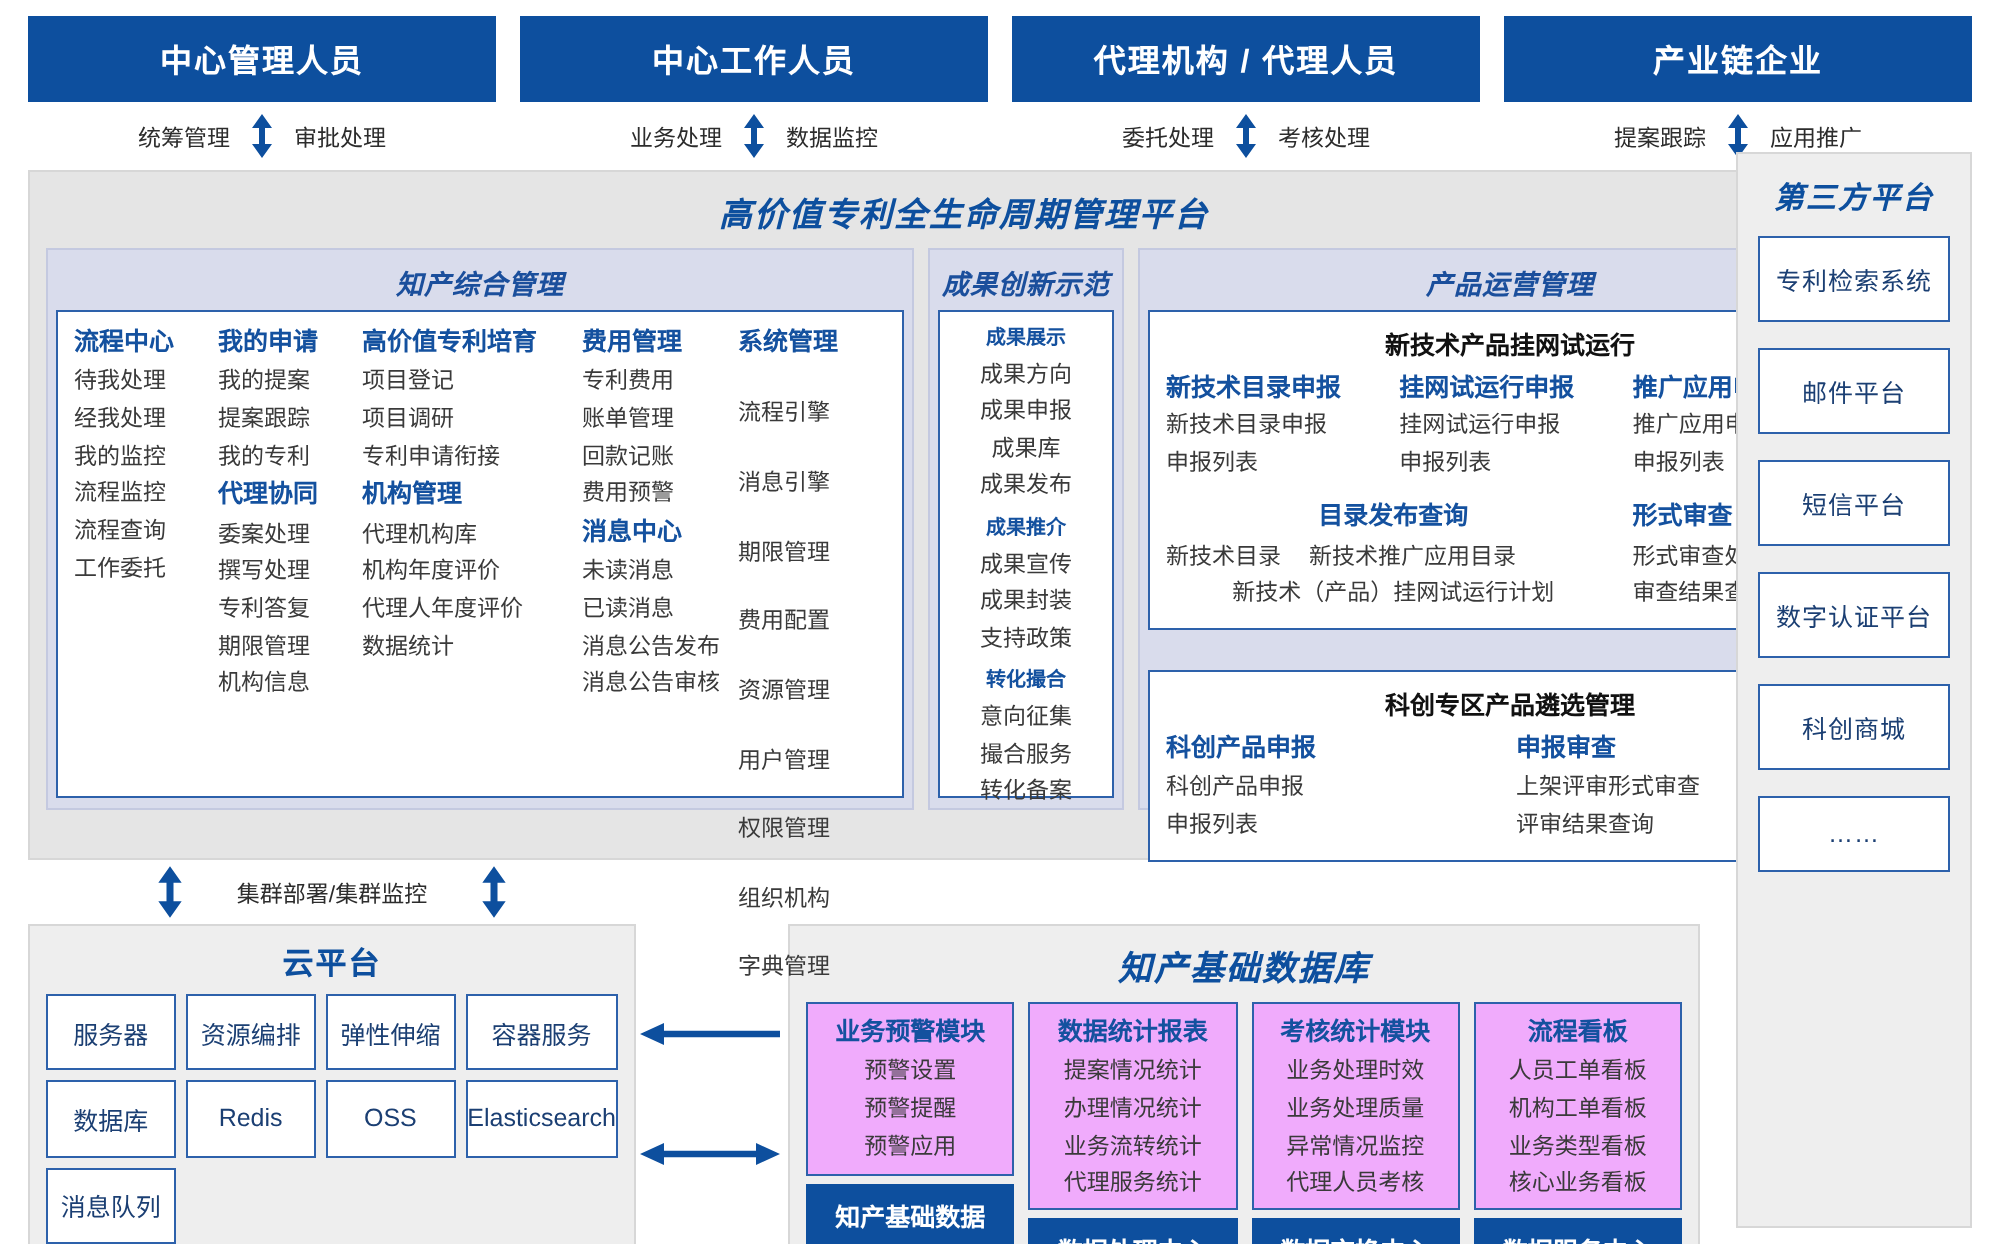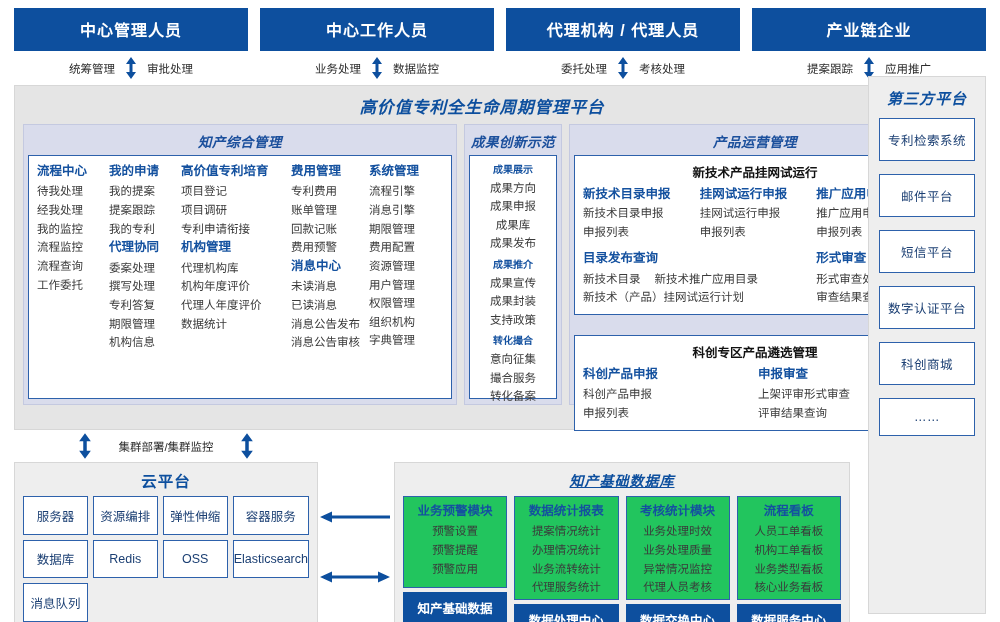--- a/index.html
+++ b/index.html
@@ -79,21 +79,21 @@
   .citem {
     font-size: 11.5px; color: #3a3a3a; line-height: 1.62; white-space: nowrap;
   }
 
   
   .secA { width: 434px; }
   .secA .col1 { width: 62px; }
   .secA .col2 { width: 62px; }
   .secA .col3 { width: 100px; }
   .secA .col4 { width: 68px; font-family: Liberation Serif, serif; }
-  .secA .col5 { width: 68px; }
+  .secA .col5 { width: 68px; gap: 16px; }
 
   
   .secB { width: 98px; }
   .secB .sec-inner { justify-content: center; }
   .secB .chead { text-align: center; font-size: 10px; }
   .secB .citem { text-align: center; }
   .secB .col { width: 100%; align-items: center; }
 
   
   .secC { flex: 1; }
@@ -183,26 +183,26 @@
   }
 
   .db {
     flex: 1 1 auto;
     background: #eeeeee; border: 1px solid #d7d7d7;
     padding: 4px 8px 8px 8px;
     display: flex; flex-direction: column;
   }
   .db-title {
     text-align: center; font-weight: bold; font-style: italic;
-    font-size: 14px; color: #0d4f9e; padding: 3px 0 6px 0; letter-spacing: 1px; text-decoration: underline;
+    font-size: 17px; color: #0d4f9e; padding: 3px 0 6px 0; letter-spacing: 1px;
   }
   .db-cols { flex: 1; display: flex; gap: 7px; min-height: 0; }
   .db-col { flex: 1; display: flex; flex-direction: column; }
   .db-card {
-    background: #22c55e; border: 1.5px solid #2d61ab;
+    background: #f0abfc; border: 1.5px solid #2d61ab;
     flex: 1; padding: 4px 2px 2px 2px; text-align: center;
     display: flex; flex-direction: column;
   }
   .db-card-title {
     font-weight: bold; font-size: 12.5px; color: #14519f; line-height: 1.7;
   }
   .db-card-item { font-size: 11.5px; color: #3a3a3a; line-height: 1.62; }
   .db-foot {
     margin-top: 4px; background: #0d4f9e; color: #ffffff;
     border: 1.5px solid #0d4f9e;
@@ -379,21 +379,21 @@
                   <div class="citem">申报列表</div>
                 </div>
                 <div class="col">
                   <div class="chead wrapped">推广应用申报</div>
                   <div class="citem">推广应用申报</div>
                   <div class="citem">申报列表</div>
                 </div>
               </div>
 
               <div class="panel-cols" style="margin-top:8px;">
-                <div class="col" style="flex:2.05;">
+                <div class="col" style="flex:2.05;text-align:center;">
                   <div class="chead">目录发布查询</div>
                   <div class="inline-row">
                     <span class="citem">新技术目录</span>
                     <span class="citem">新技术推广应用目录</span>
                   </div>
                   <div class="citem">新技术（产品）挂网试运行计划</div>
                 </div>
                 <div class="col" style="flex:1;">
                   <div class="chead">形式审查</div>
                   <div class="citem">形式审查处理</div>

